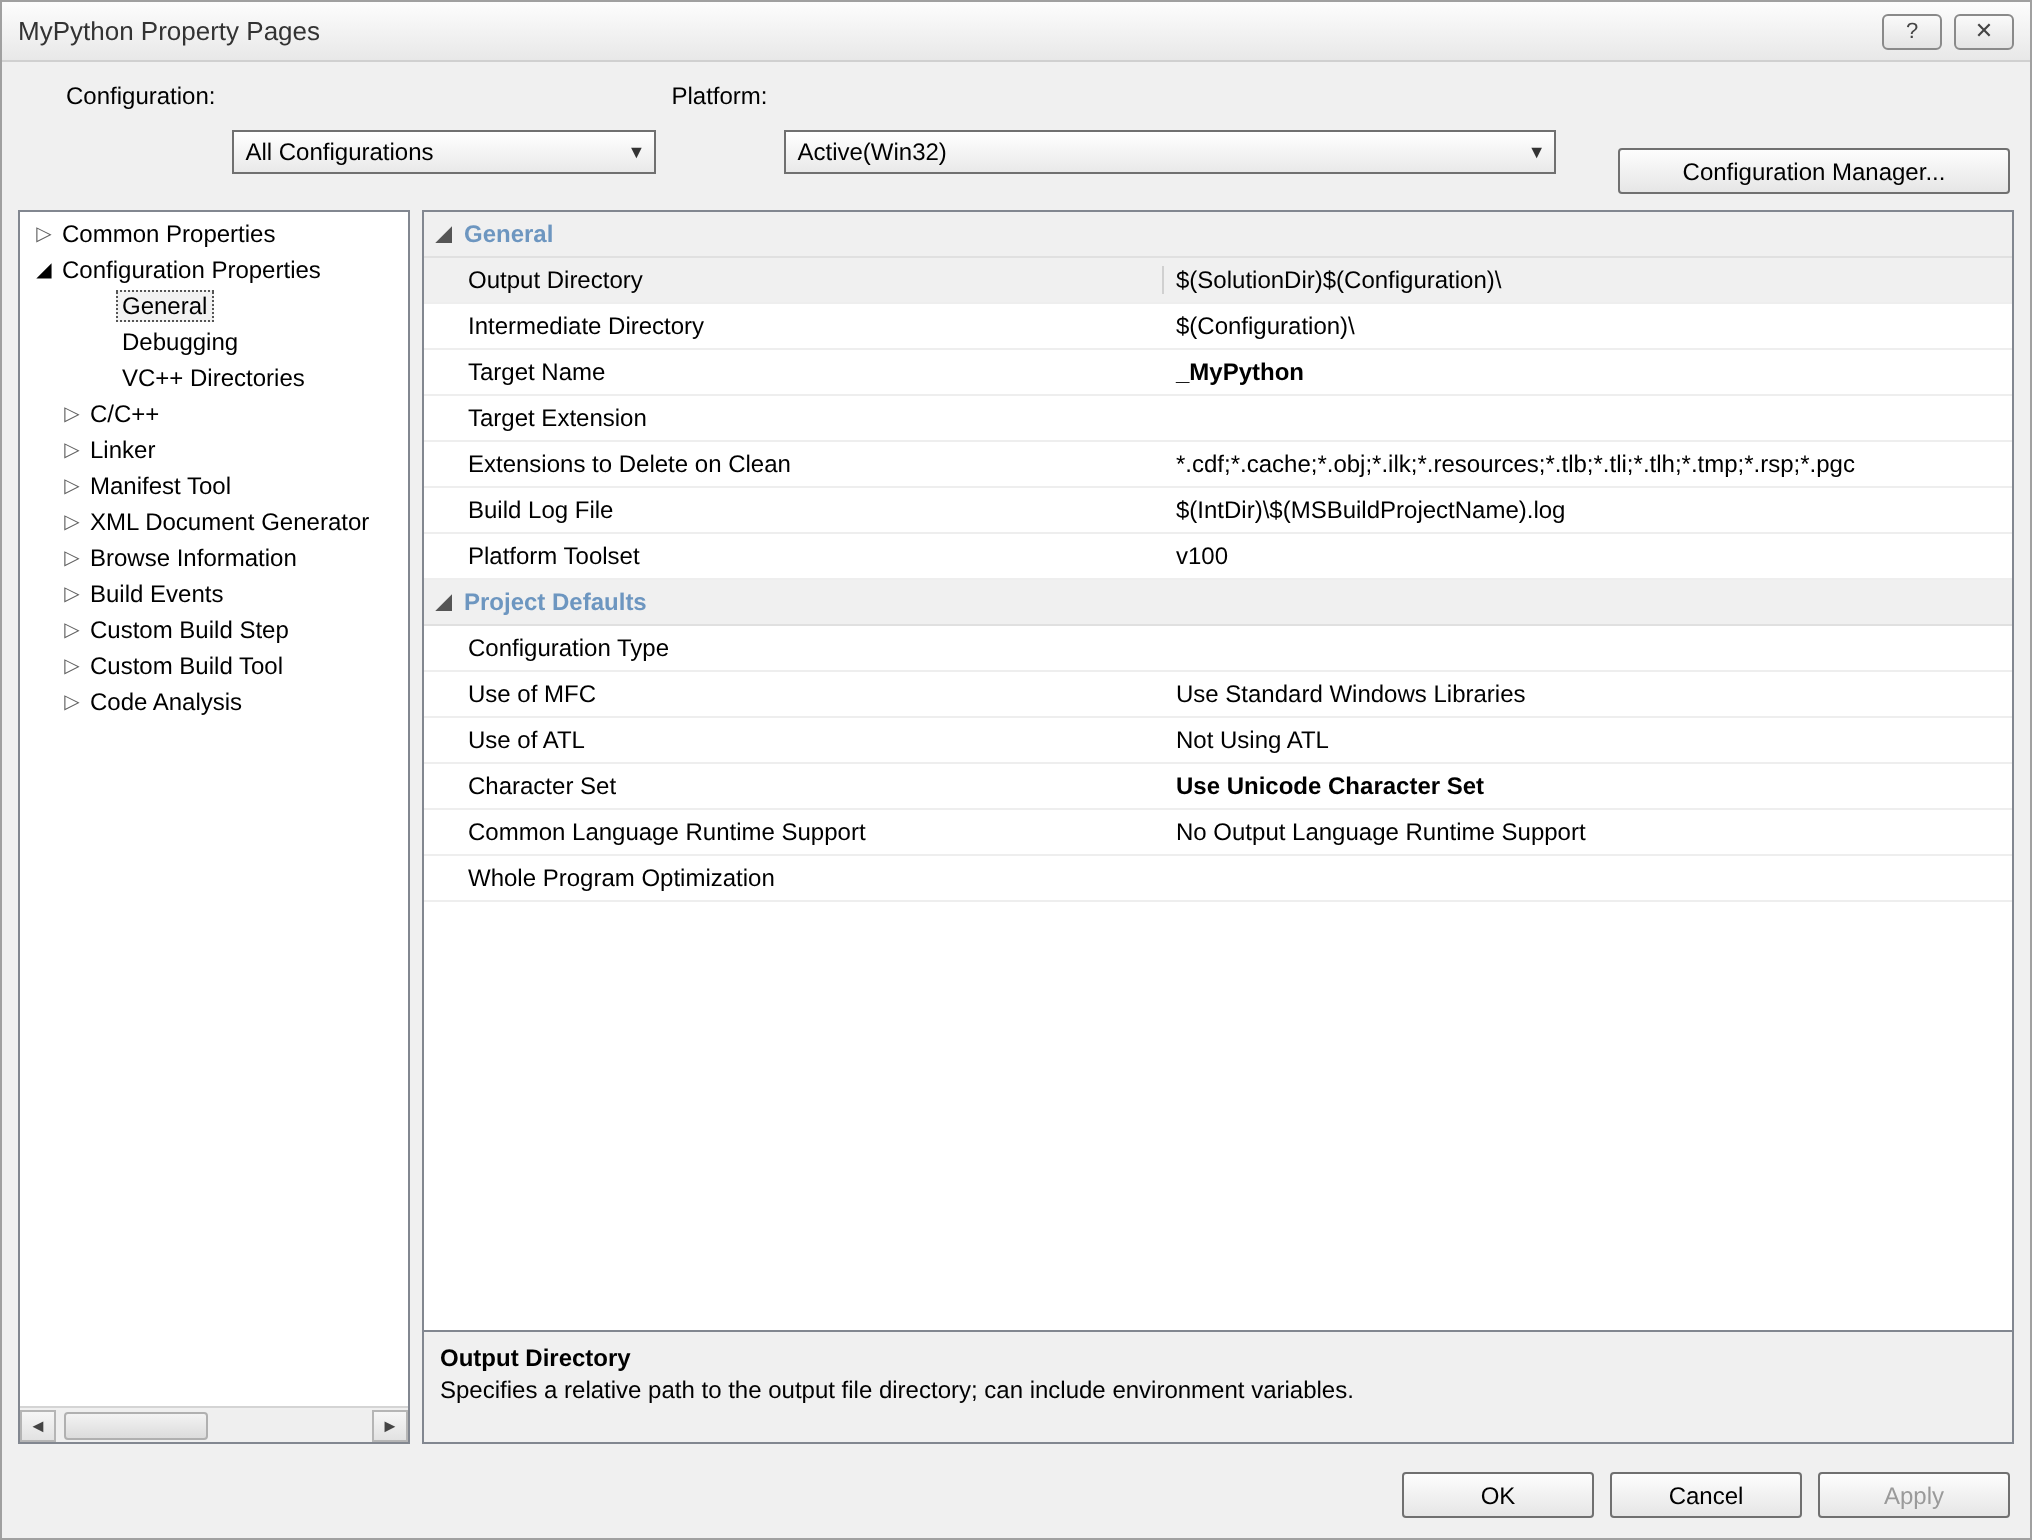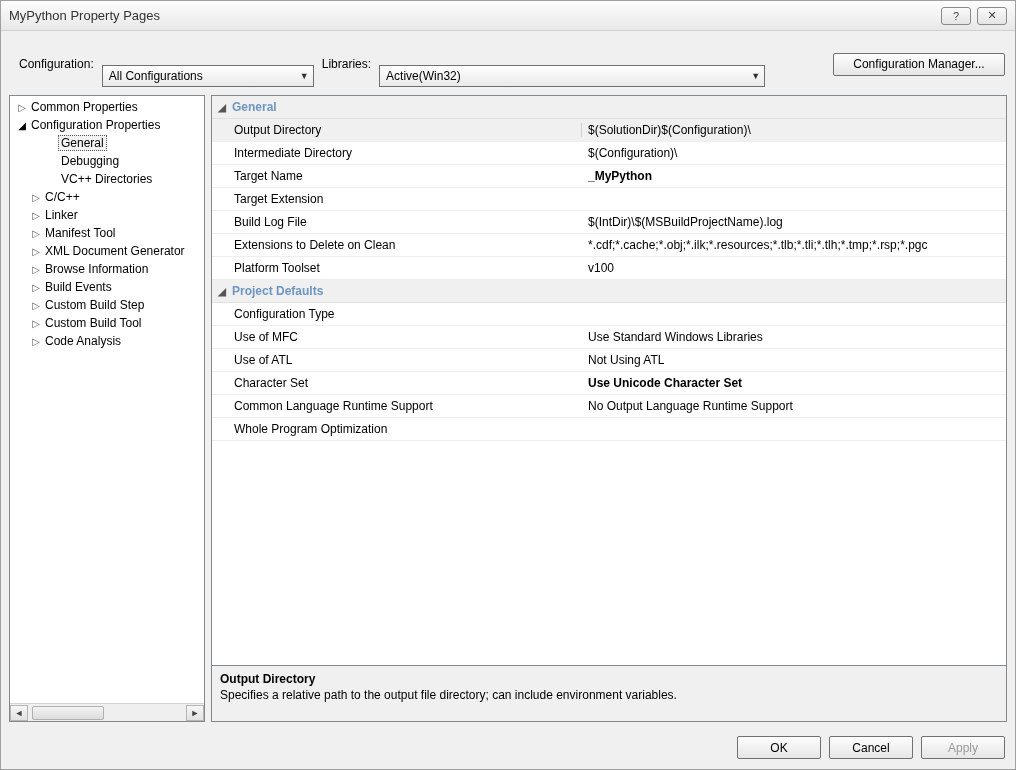--- a/index.html
+++ b/index.html
@@ -36,22 +36,22 @@
     border-radius: 3px;
     margin-left: 6px;
     background: linear-gradient(#fafafa,#e4e4e4);
     display: flex; align-items: center; justify-content: center;
     font-family: "Segoe UI Symbol", sans-serif;
     font-size: 11px; color: #444;
     cursor: pointer;
   }
   .toprow {
     display: flex;
-    align-items: center;
-    padding: 10px 10px 8px 18px;
+    align-items: flex-start;
+    padding: 10px 10px 8px 32px;
     gap: 8px;
   }
   .toprow label { color: #000; }
   .combo {
     height: 22px;
     border: 1px solid #707070;
     background: linear-gradient(#fff,#e9e9e9);
     display: flex; align-items: center;
     padding: 0 6px;
     position: relative;
@@ -66,21 +66,21 @@
   .plat-combo { width: 386px; }
   .btn {
     height: 23px;
     border: 1px solid #707070;
     background: linear-gradient(#fdfdfd,#e6e6e6);
     padding: 0 12px;
     display: inline-flex; align-items: center; justify-content: center;
     cursor: pointer;
     border-radius: 2px;
   }
-  .cfgmgr { width: 172px; }
+  .cfgmgr { width: 196px; margin-top: 33px; }
   .body {
     flex: 1;
     display: flex;
     padding: 0 8px 6px 8px;
     gap: 6px;
     min-height: 0;
   }
   .treepane {
     width: 196px;
     border: 1px solid #828790;
@@ -162,41 +162,41 @@
     border:1px solid #828790; border-top:none;
     background:#f0f0f0;
     padding:6px 8px 10px 8px;
     min-height:56px;
   }
   .desc .dtitle { font-weight:700; margin-bottom:2px; }
   .footer {
     padding: 8px 10px 10px 10px;
     display:flex; justify-content:flex-end; gap:8px;
   }
-  .footer .btn { width: 84px; }
+  .footer .btn { width: 96px; }
   .footer .btn.disabled { color:#9a9a9a; cursor:default; }
 </style>
 </head>
 <body>
 
 <div class="window">
 
   <div class="titlebar">
     <span class="title">MyPython Property Pages</span>
     <div class="winbtn">?</div>
     <div class="winbtn">✕</div>
   </div>
 
   <div class="toprow">
     <label>Configuration:</label>
     <div class="combo cfg-combo">
       <span>All Configurations</span>
       <span class="arrow">▼</span>
     </div>
-    <label>Libraries:</label>
+    <label>Platform:</label>
     <div class="combo plat-combo">
       <span>Active(Win32)</span>
       <span class="arrow">▼</span>
     </div>
     <div style="flex:1"></div>
     <div class="btn cfgmgr">
       <span>Configuration Manager...</span>
     </div>
   </div>
 
@@ -291,27 +291,27 @@
               <span class="expcol"></span>
               <span class="namecol">Target Name</span>
               <span class="valcol bold">_MyPython</span>
             </div>
             <div class="pg-row">
               <span class="expcol"></span>
               <span class="namecol">Target Extension</span>
             </div>
             <div class="pg-row">
               <span class="expcol"></span>
+              <span class="namecol">Extensions to Delete on Clean</span>
+              <span class="valcol">*.cdf;*.cache;*.obj;*.ilk;*.resources;*.tlb;*.tli;*.tlh;*.tmp;*.rsp;*.pgc</span>
+            </div>
+            <div class="pg-row">
+              <span class="expcol"></span>
               <span class="namecol">Build Log File</span>
               <span class="valcol">$(IntDir)\$(MSBuildProjectName).log</span>
-            </div>
-            <div class="pg-row">
-              <span class="expcol"></span>
-              <span class="namecol">Extensions to Delete on Clean</span>
-              <span class="valcol">*.cdf;*.cache;*.obj;*.ilk;*.resources;*.tlb;*.tli;*.tlh;*.tmp;*.rsp;*.pgc</span>
             </div>
             <div class="pg-row">
               <span class="expcol"></span>
               <span class="namecol">Platform Toolset</span>
               <span class="valcol">v100</span>
             </div>
             <div class="pg-row cat">
               <span class="expcol">◢</span>
               <span class="namecol">Project Defaults</span>
             </div>

